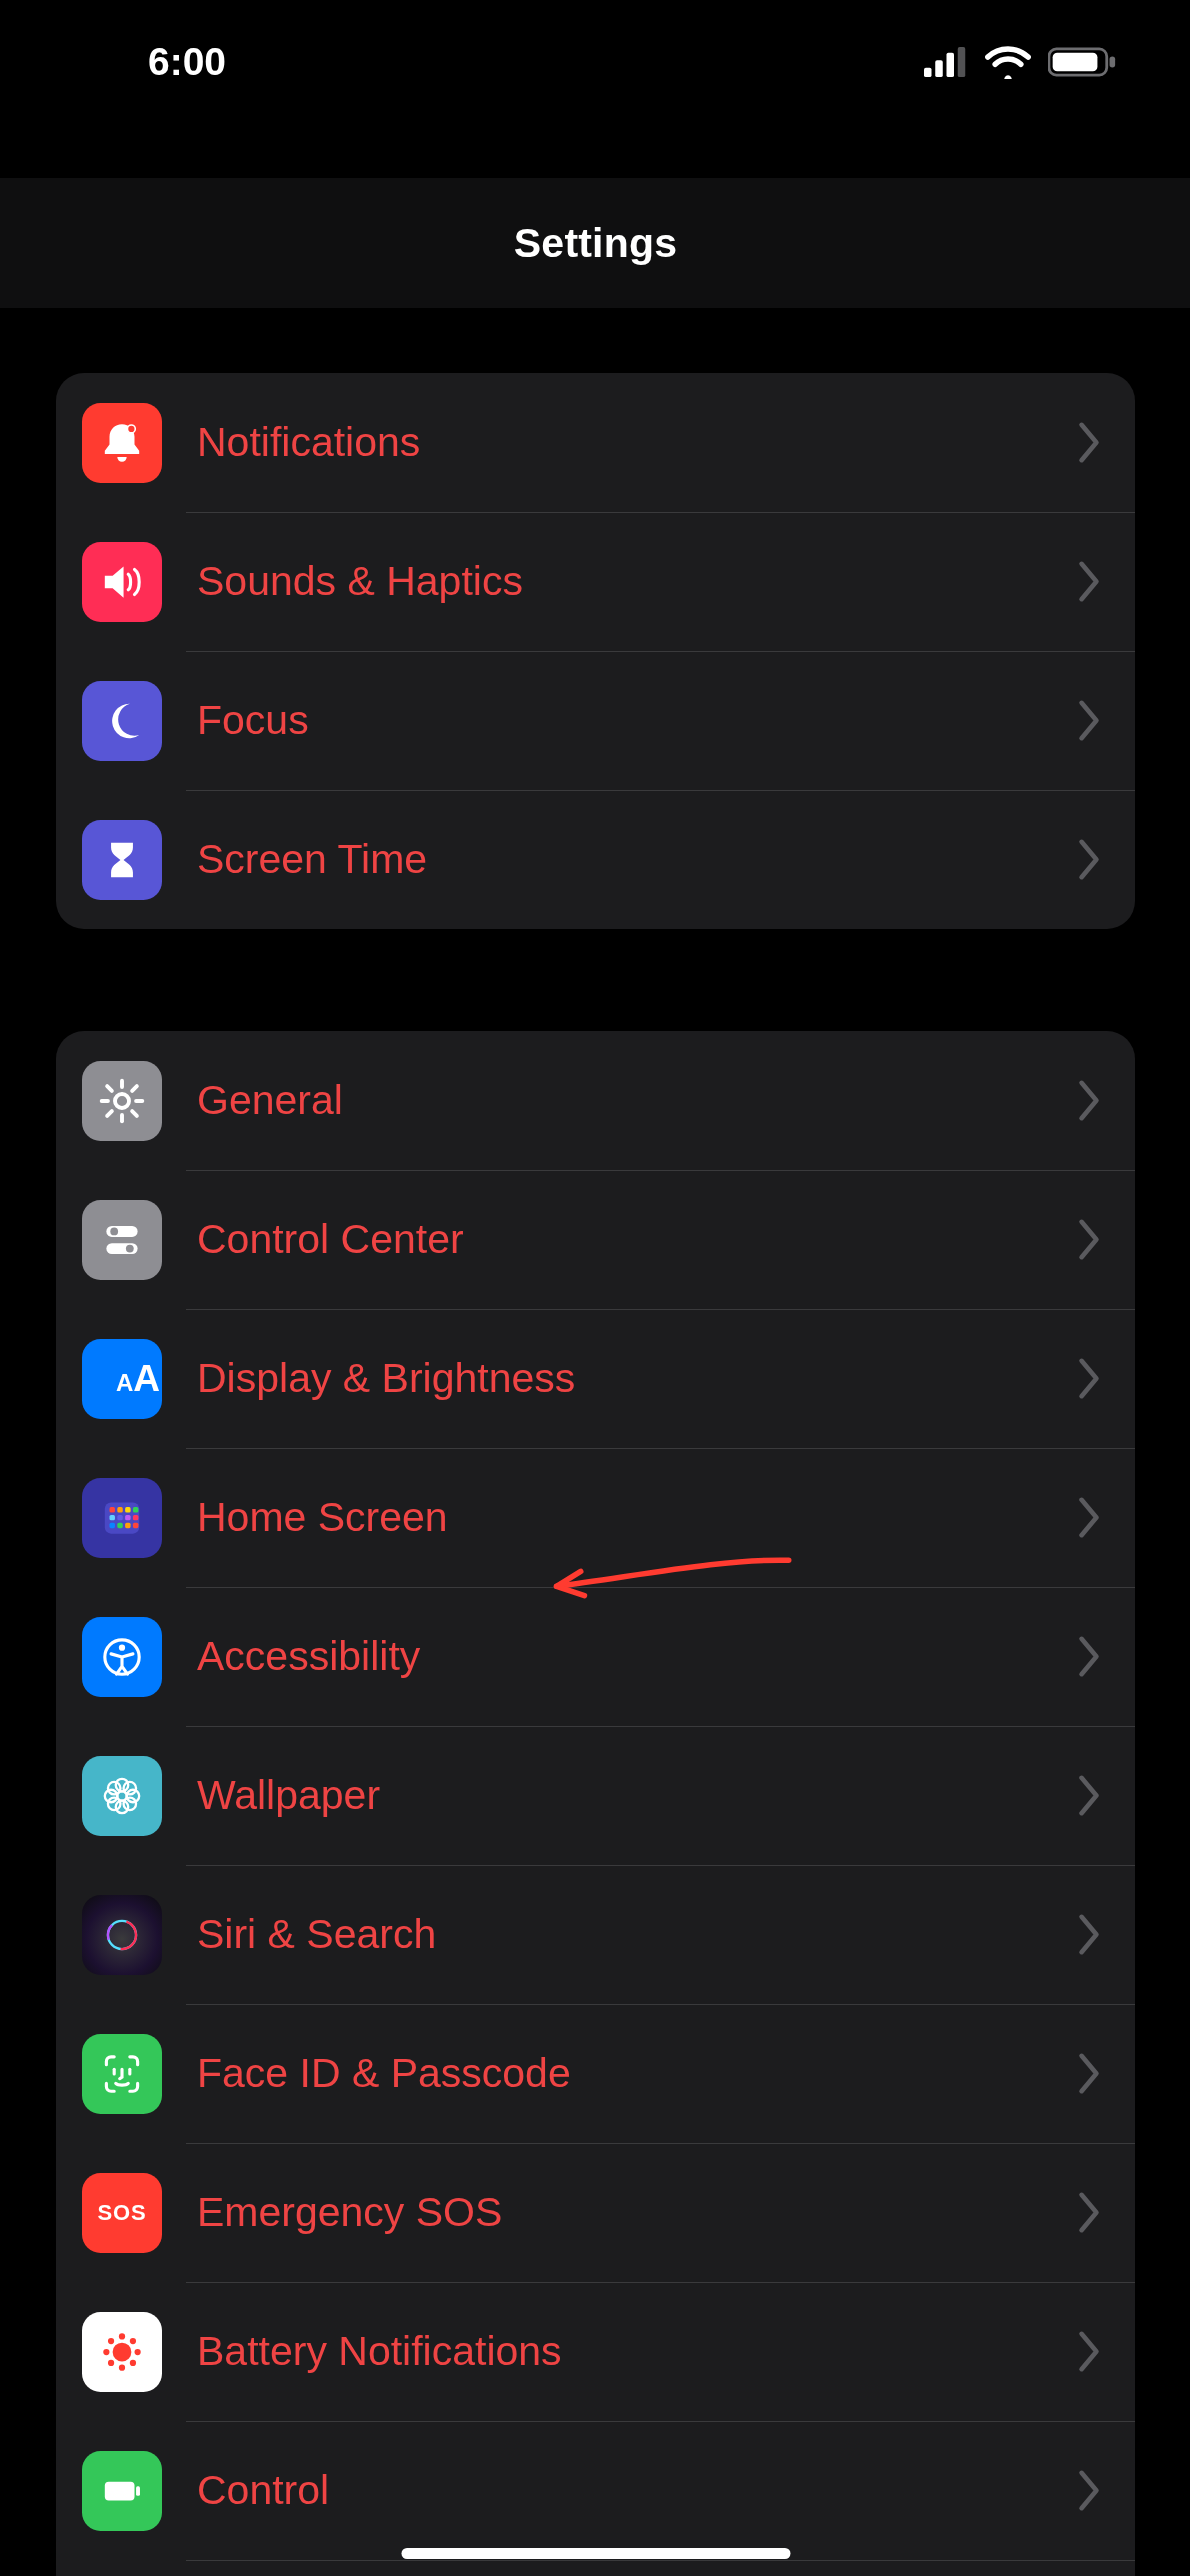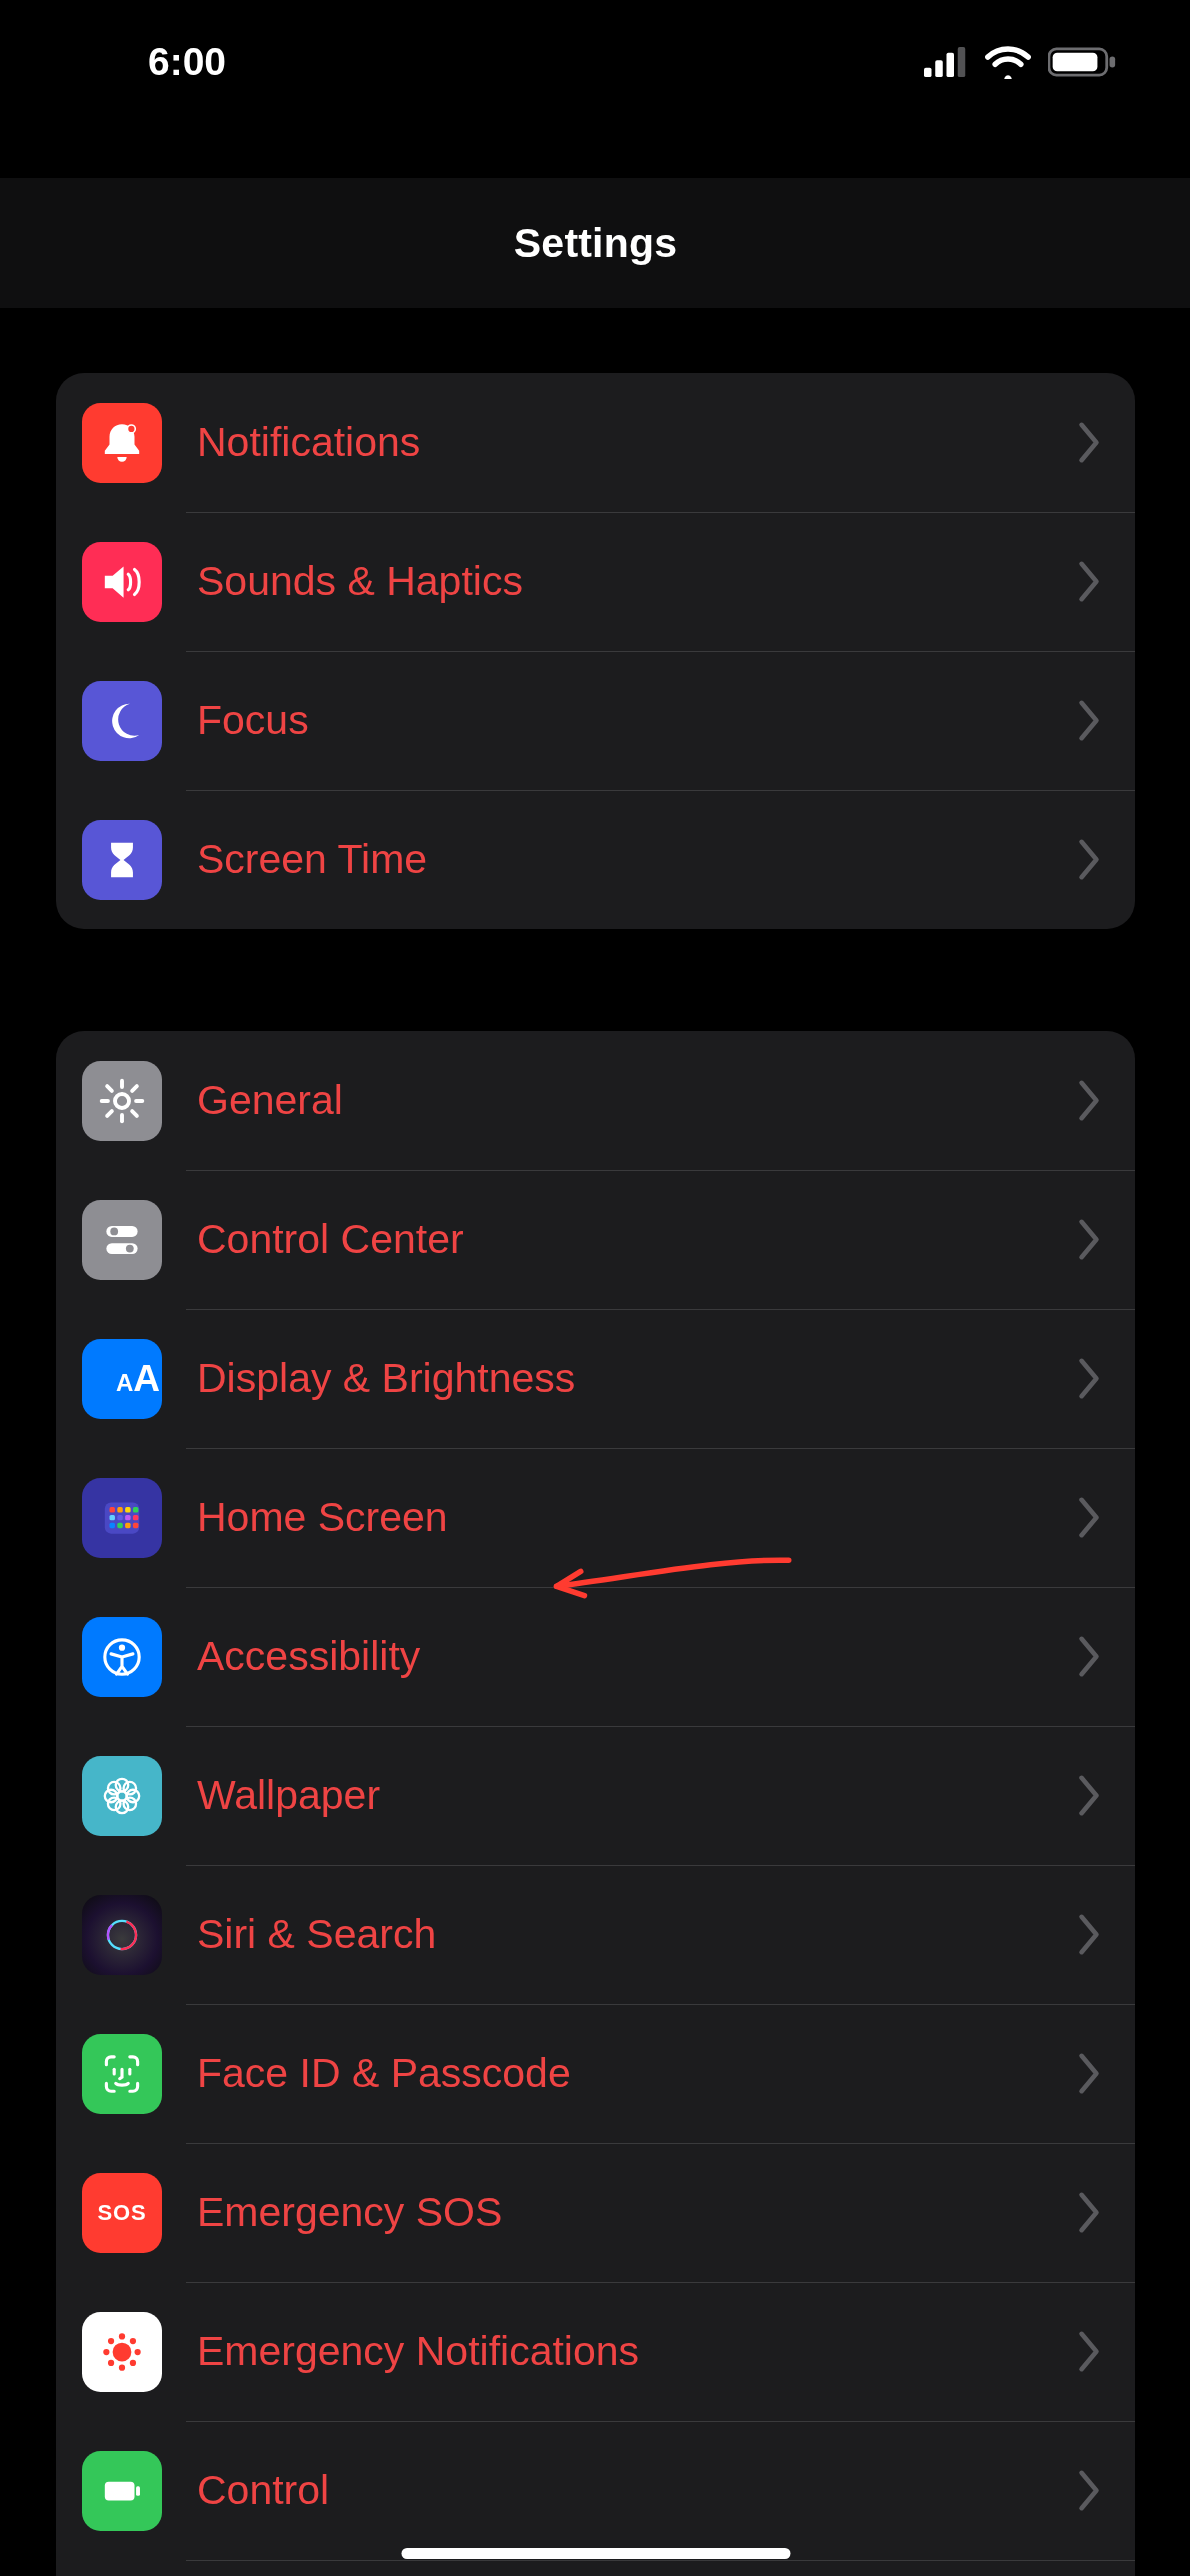--- a/index.html
+++ b/index.html
@@ -403,21 +403,21 @@
               <circle cx="32" cy="52" r="4"></circle>
               <circle cx="12" cy="32" r="4"></circle>
               <circle cx="52" cy="32" r="4"></circle>
               <circle cx="18" cy="18" r="4"></circle>
               <circle cx="46" cy="18" r="4"></circle>
               <circle cx="18" cy="46" r="4"></circle>
               <circle cx="46" cy="46" r="4"></circle>
             </g>
           </svg>
       </div>
-      <div class="row-label">Emergency Notifications</div>
+      <div class="row-label">Battery Notifications</div>
       <div class="chevron">
           <svg viewBox="0 0 28 46">
             <path d="M6 4 L22 23 L6 42"></path>
           </svg>
         </div>
     </div>
 
     <div class="row">
       <div class="icon-box" style="background:#34c759">
         <svg viewBox="0 0 64 64">

